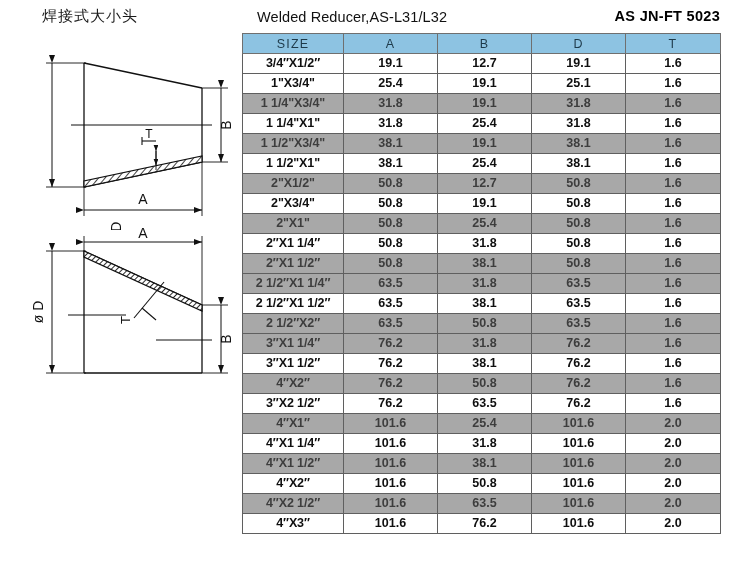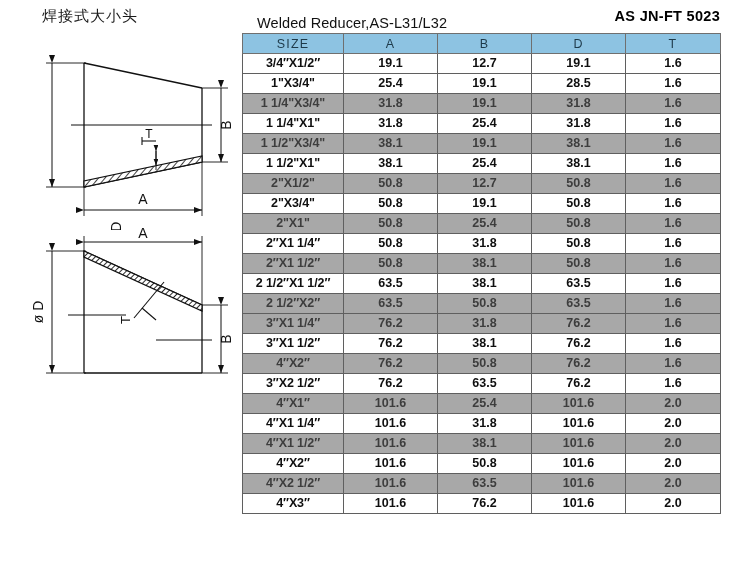--- a/index.html
+++ b/index.html
@@ -34,21 +34,21 @@
   #fig-eccentric  { top: 228px; width: 240px; height: 160px; }
 
   
   #table-panel {
     position: absolute;
     left: 240px; top: 0;
     width: 498px; height: 581px;
   }
   #spec-title {
     position: absolute;
-    left: 17px; top: 15px;
+    left: 17px; top: 9px;
     font-size: 14.5px;
     color: #111;
     white-space: nowrap;
     letter-spacing: 0.1px;
   }
   #spec-code {
     position: absolute;
     right: 18px; top: 8px;
     font-size: 14.5px;
     font-weight: bold;
@@ -249,21 +249,21 @@
             <td class="size-cell">3/4″X1/2″</td>
             <td>19.1</td>
             <td>12.7</td>
             <td>19.1</td>
             <td>1.6</td>
           </tr>
           <tr class="plain">
             <td class="size-cell">1"X3/4"</td>
             <td>25.4</td>
             <td>19.1</td>
-            <td>28.5</td>
+            <td>25.1</td>
             <td>1.6</td>
           </tr>
           <tr class="alt">
             <td class="size-cell">1 1/4"X3/4"</td>
             <td>31.8</td>
             <td>19.1</td>
             <td>31.8</td>
             <td>1.6</td>
           </tr>
           <tr class="plain">
@@ -313,20 +313,27 @@
             <td>50.8</td>
             <td>31.8</td>
             <td>50.8</td>
             <td>1.6</td>
           </tr>
           <tr class="alt">
             <td class="size-cell">2″X1 1/2″</td>
             <td>50.8</td>
             <td>38.1</td>
             <td>50.8</td>
+            <td>1.6</td>
+          </tr>
+          <tr class="alt">
+            <td class="size-cell">2 1/2″X1 1/4″</td>
+            <td>63.5</td>
+            <td>31.8</td>
+            <td>63.5</td>
             <td>1.6</td>
           </tr>
           <tr class="plain">
             <td class="size-cell">2 1/2″X1 1/2″</td>
             <td>63.5</td>
             <td>38.1</td>
             <td>63.5</td>
             <td>1.6</td>
           </tr>
           <tr class="alt">

